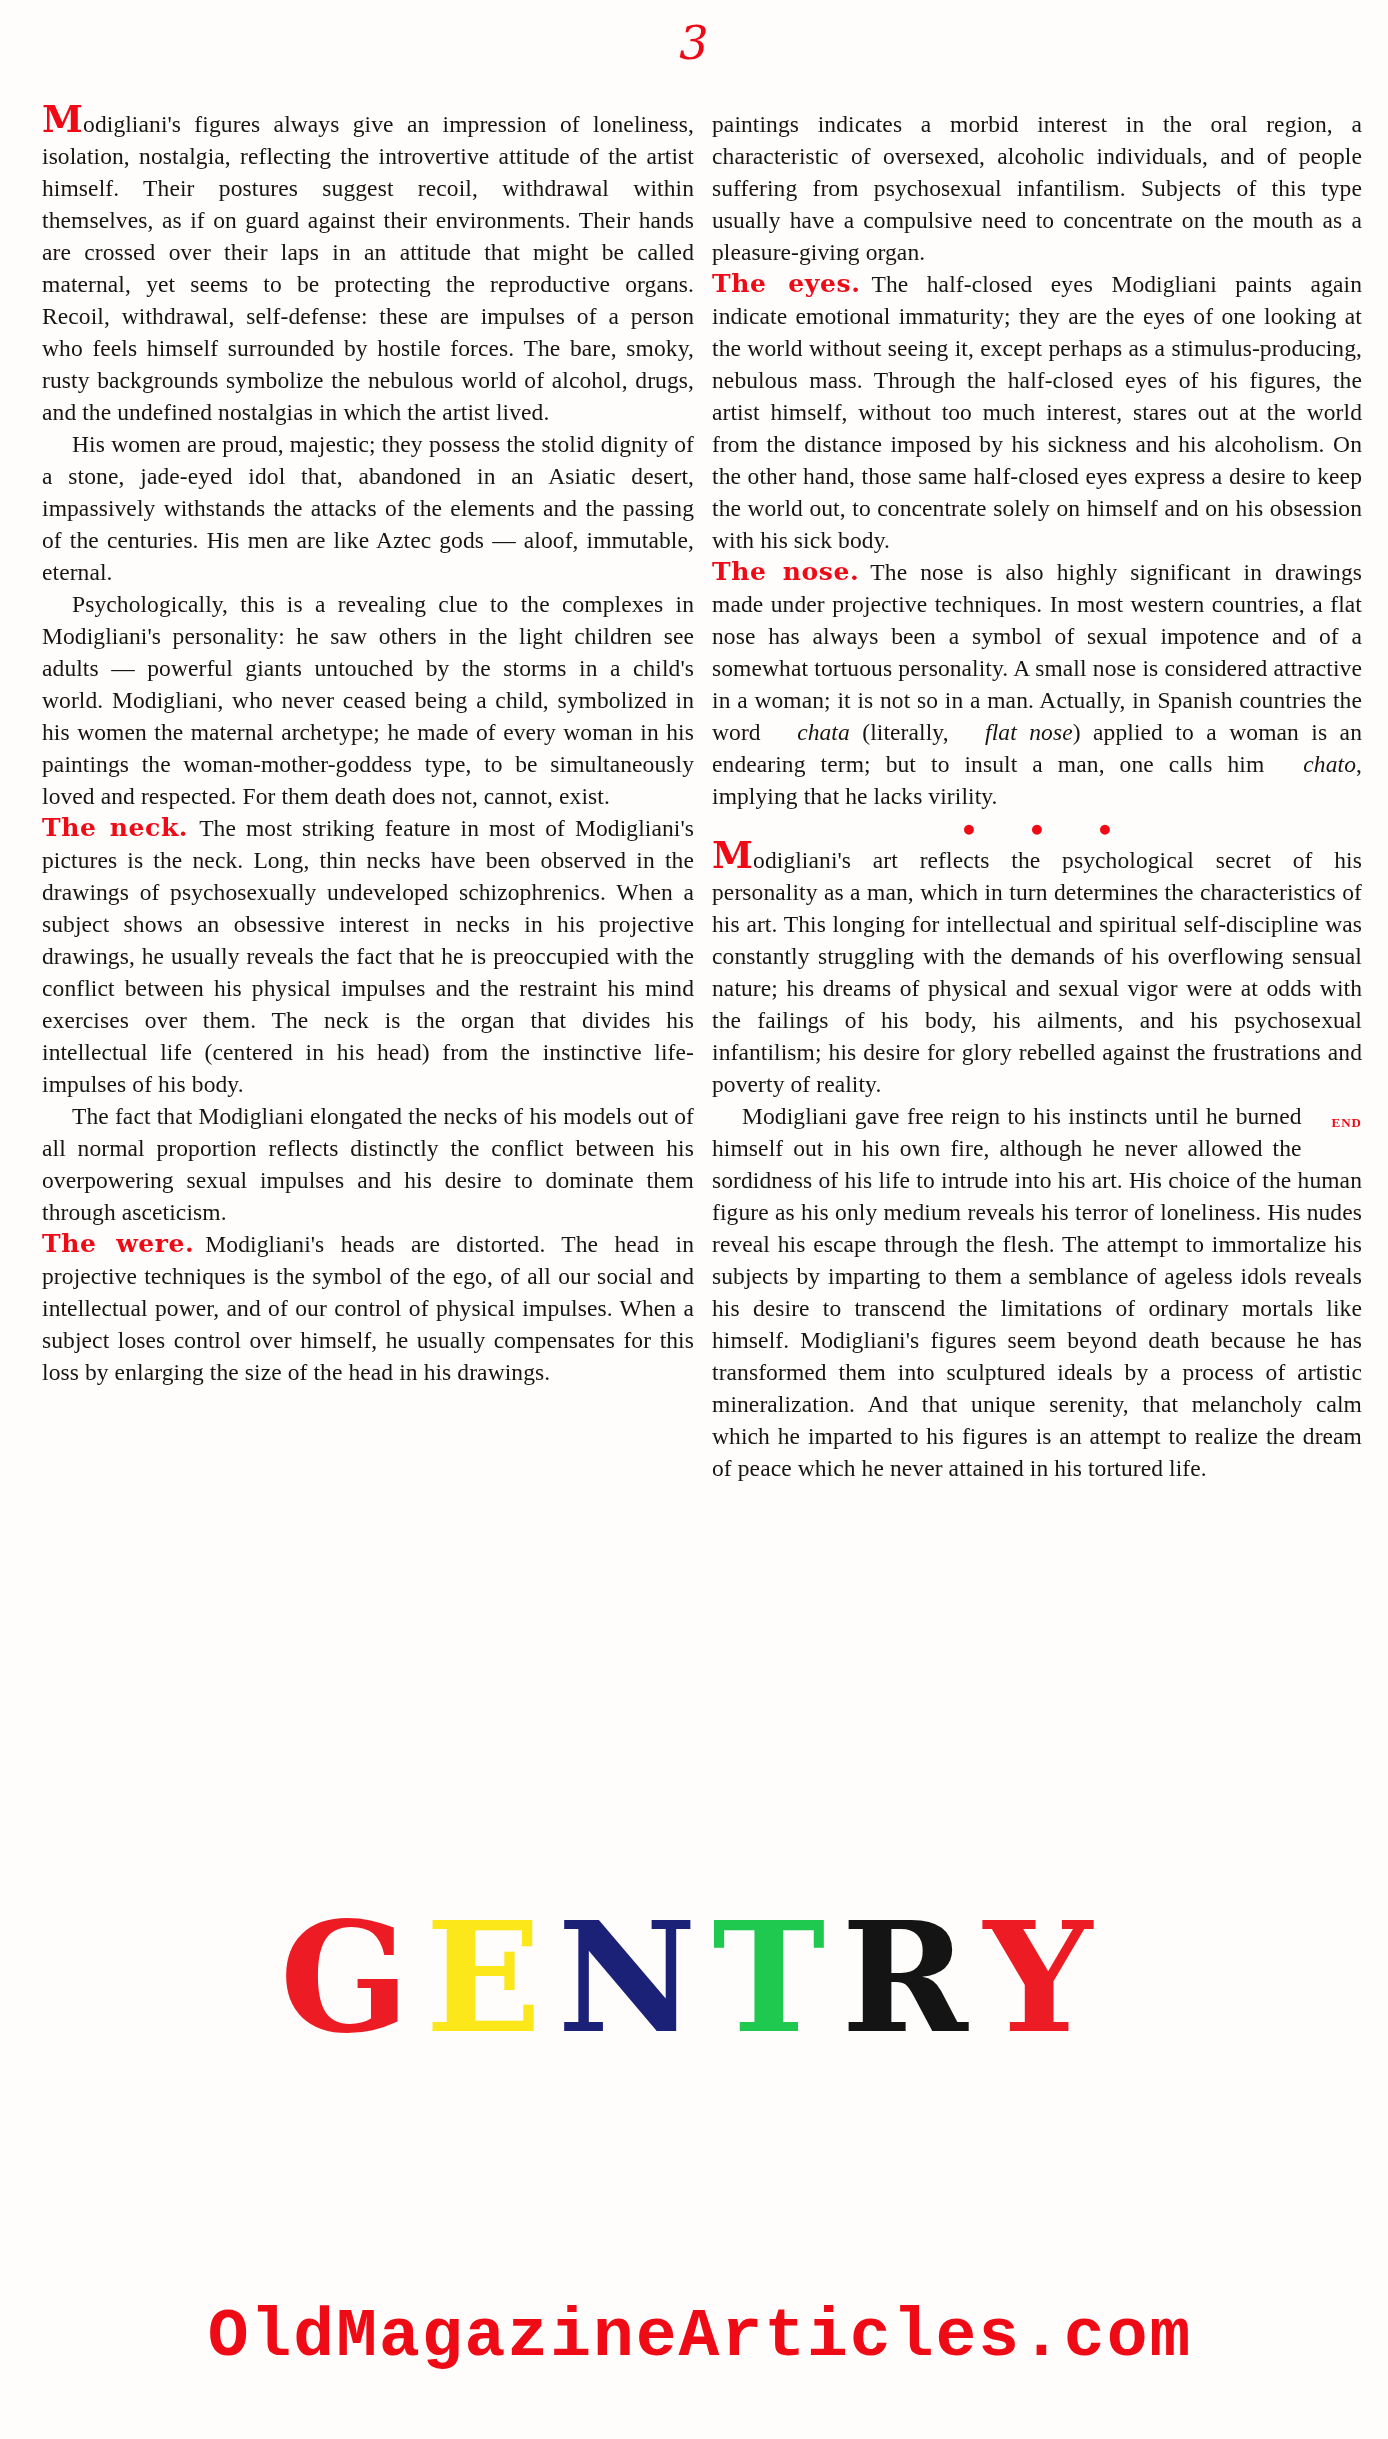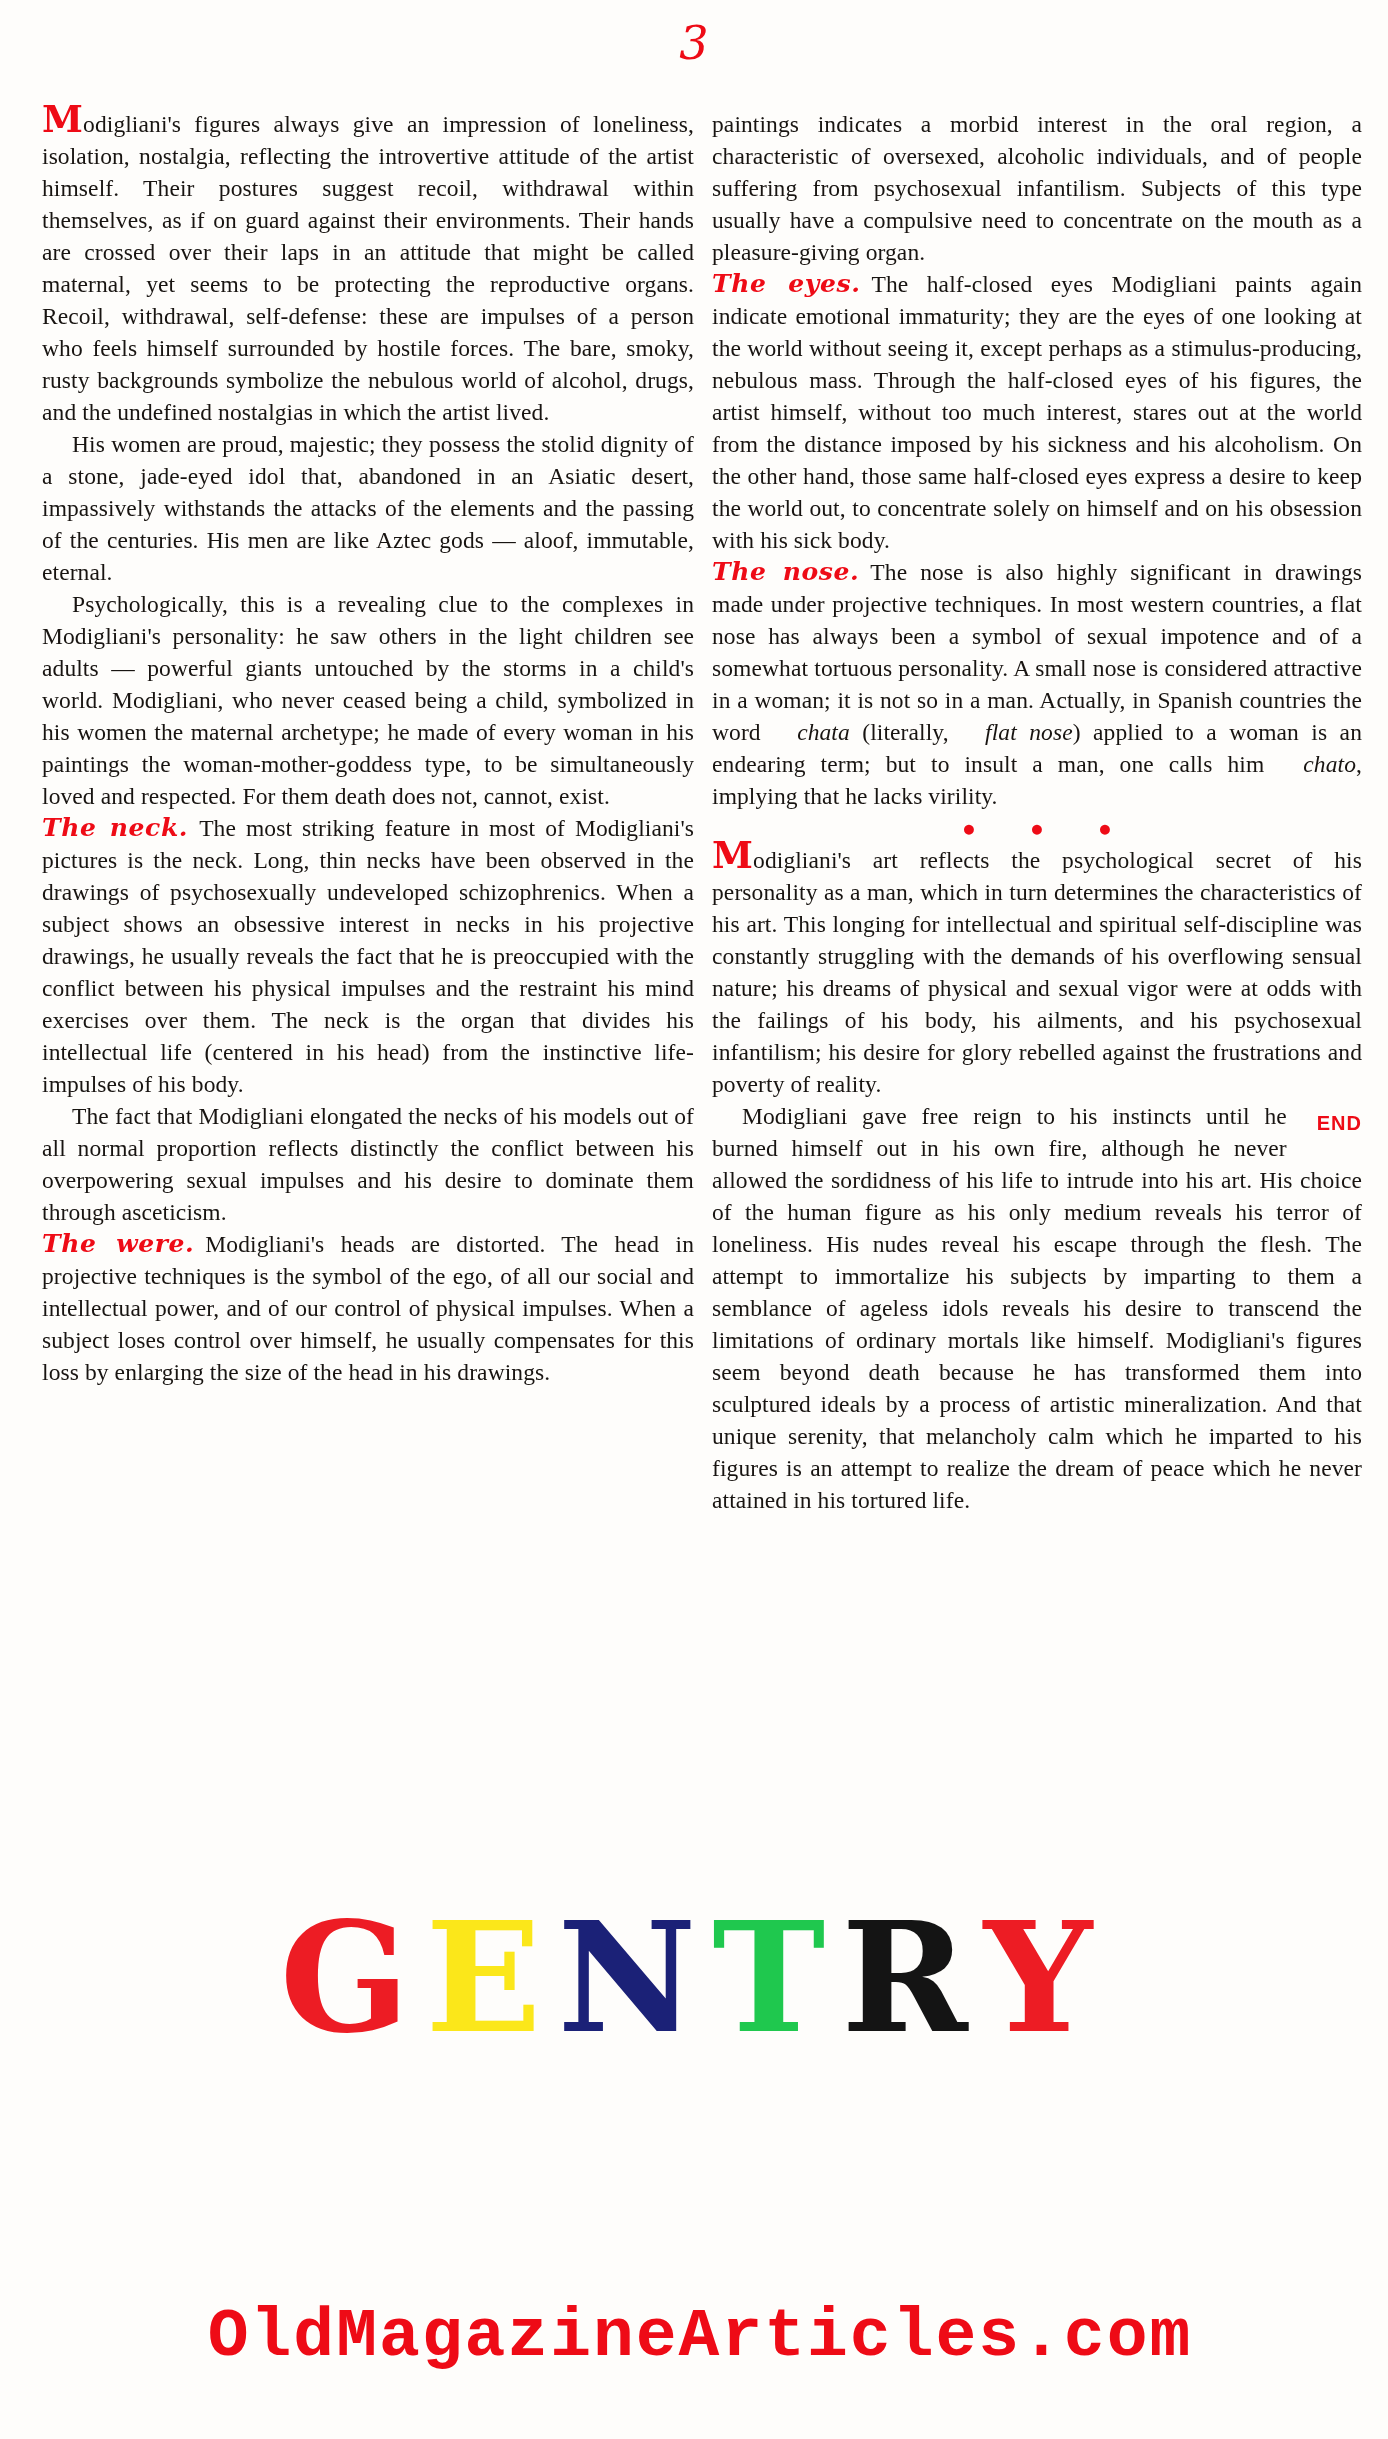--- a/index.html
+++ b/index.html
@@ -24,36 +24,35 @@
   .col p{margin:0;}
   .indent{text-indent:30px;}
   .mt8{margin-top:8px;}
   .mt14{margin-top:14px;}
   .mt18{margin-top:18px;}
   .mt22{margin-top:22px;}
   .runhead{
     font-family:"DejaVu Serif",serif;font-weight:bold;
     color:var(--red);font-size:25px;letter-spacing:.6px;
     margin-right:11px;
-    font-style:italic;
   }
   .initial{
     color:var(--red);font-size:37px;font-weight:bold;
     line-height:0;font-family:"DejaVu Serif",serif;
   }
   .ital{font-style:italic;margin-left:24px;}
   .dots{text-align:center;margin:28px 0 20px;text-indent:0;}
   .dots .dot{
     display:inline-block;margin:0 27px;color:var(--red);
     font-size:23px;line-height:23px;
   }
   .end-label{
     float:right;color:var(--red);
-    font-family:Liberation Sans, sans-serif;font-weight:bold;
-    font-size:20px;letter-spacing:1px;margin-top:7px;
+    font-family:Liberation Serif, serif;font-weight:bold;
+    font-size:13px;letter-spacing:1px;margin-top:7px;
   }
   .logo{
     position:absolute;top:1902px;left:0;right:0;text-align:center;
     font-family:"DejaVu Serif",serif;font-weight:bold;
     font-size:152px;line-height:1;letter-spacing:16px;white-space:nowrap;
   }
   .logo .L{display:inline-block;}
   .logo .l-g{color:var(--logo_g);}
   .logo .l-e{color:var(--logo_e);}
   .logo .l-n{color:var(--logo_n);}

